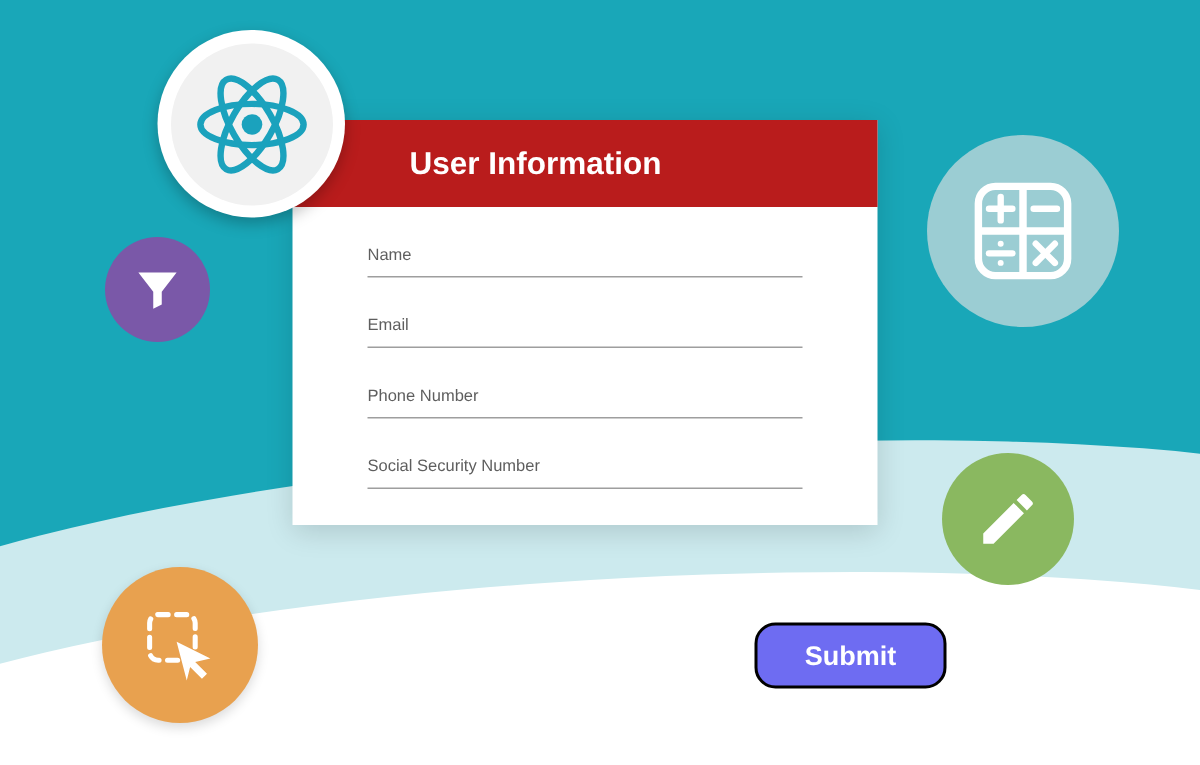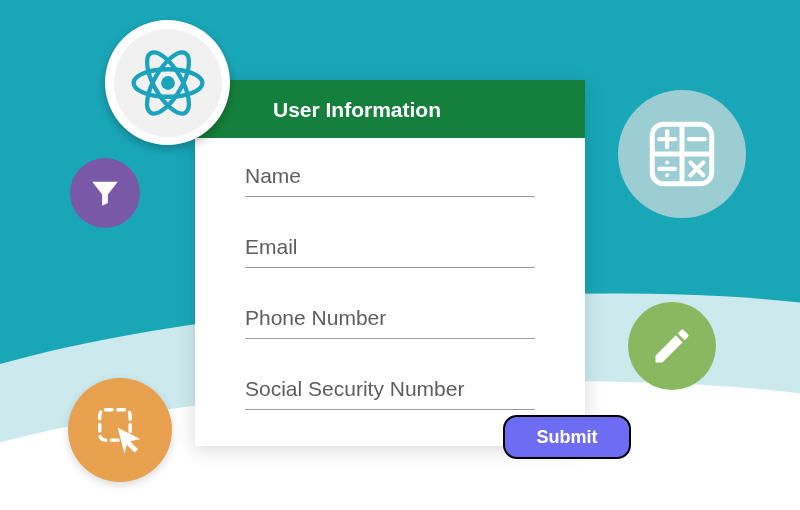--- a/index.html
+++ b/index.html
@@ -27,38 +27,38 @@
 
   
   .card {
     position: absolute;
     left: 195px; top: 80px;
     width: 390px;
     background: #fff;
     box-shadow: 0 4px 18px rgba(0,0,0,0.15);
   }
   .card-header {
-    background: #15803d;
+    background: #b91c1c;
     color: #fff;
     font-weight: bold;
     font-size: 21px;
     padding: 18px 30px 16px 78px;
   }
   .card-body {
     padding: 14px 50px 10px 50px;
   }
   .field {
     width: 100%;
     border: none;
     border-bottom: 1px solid #9e9e9e;
     padding: 12px 0 8px 0;
-    font-size: 21px;
+    font-size: 11px;
     color: #ef4444;
     background: transparent;
-    margin-bottom: 26px;
+    margin-bottom: 14px;
   }
   .field::placeholder { color: #5e5e5e; opacity: 1; }
 
   .submit {
     position: absolute;
     left: 503px; top: 415px;
     width: 128px; height: 44px;
     background: #6e6cf2;
     border: 2px solid #000;
     border-radius: 14px;

